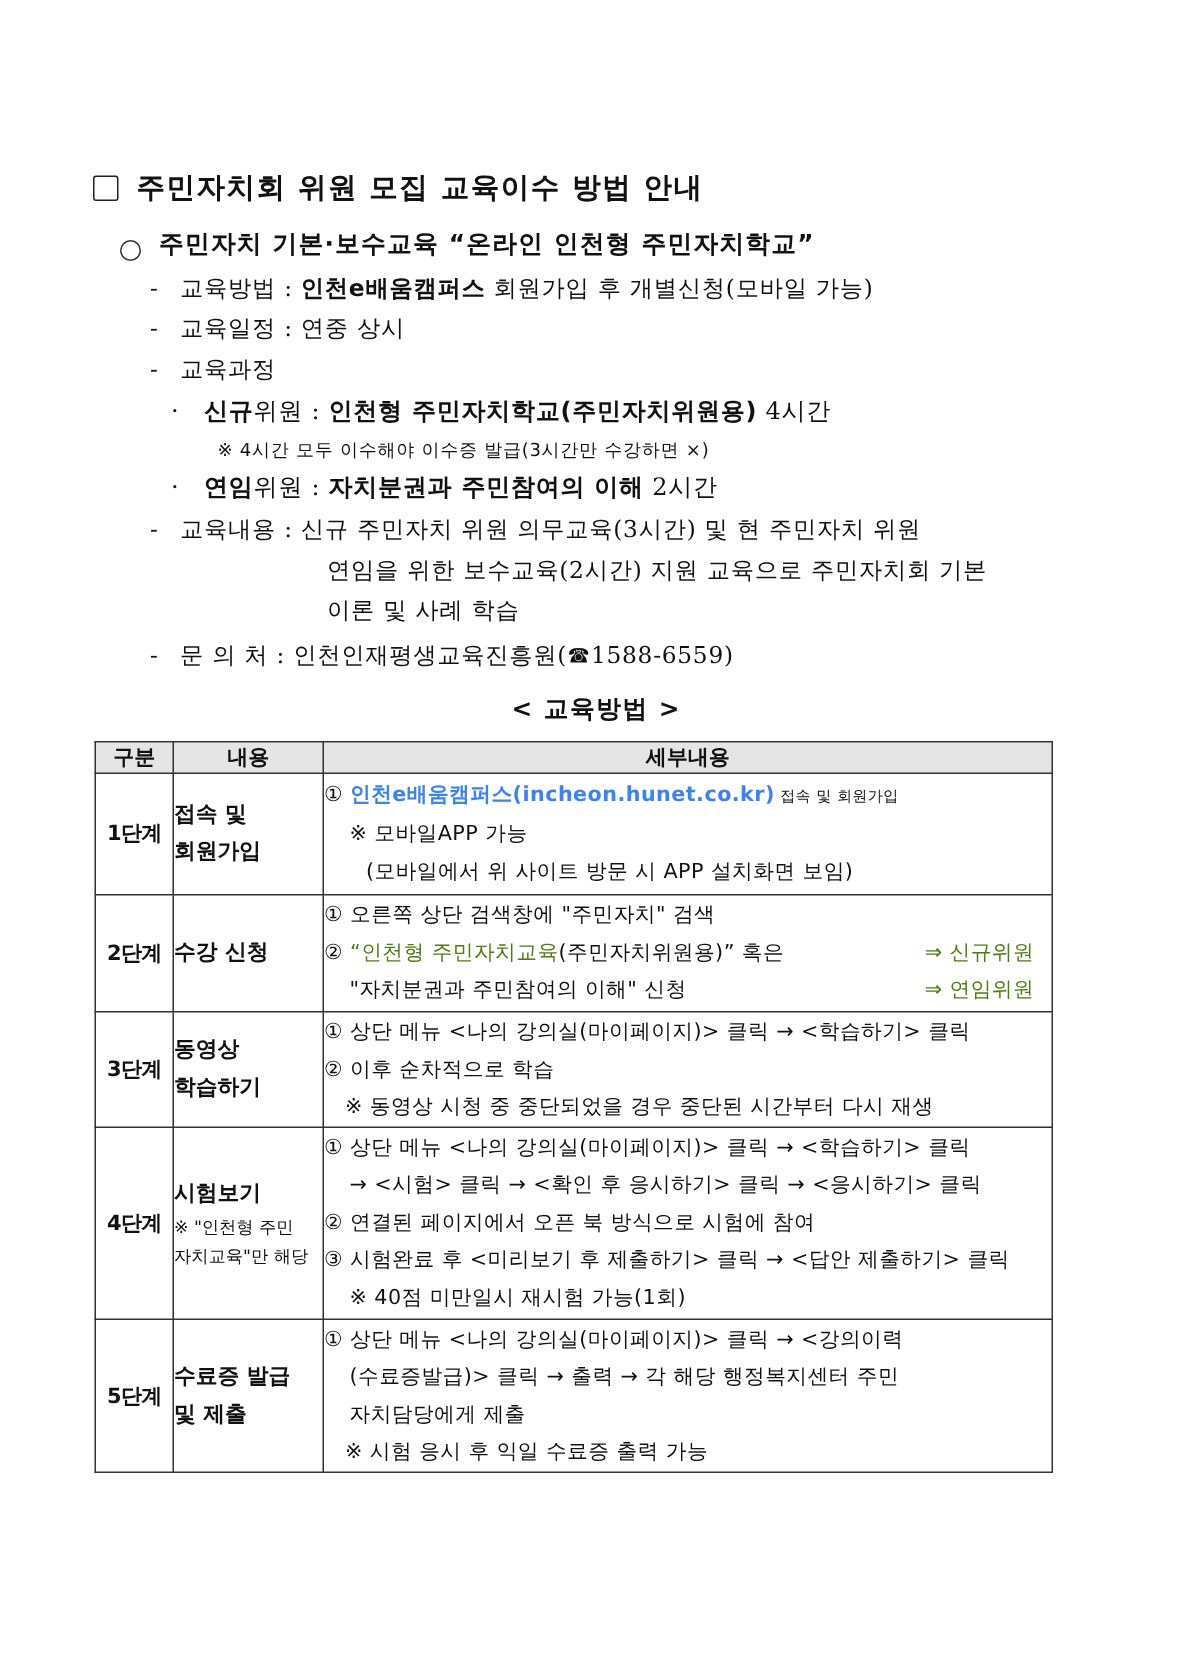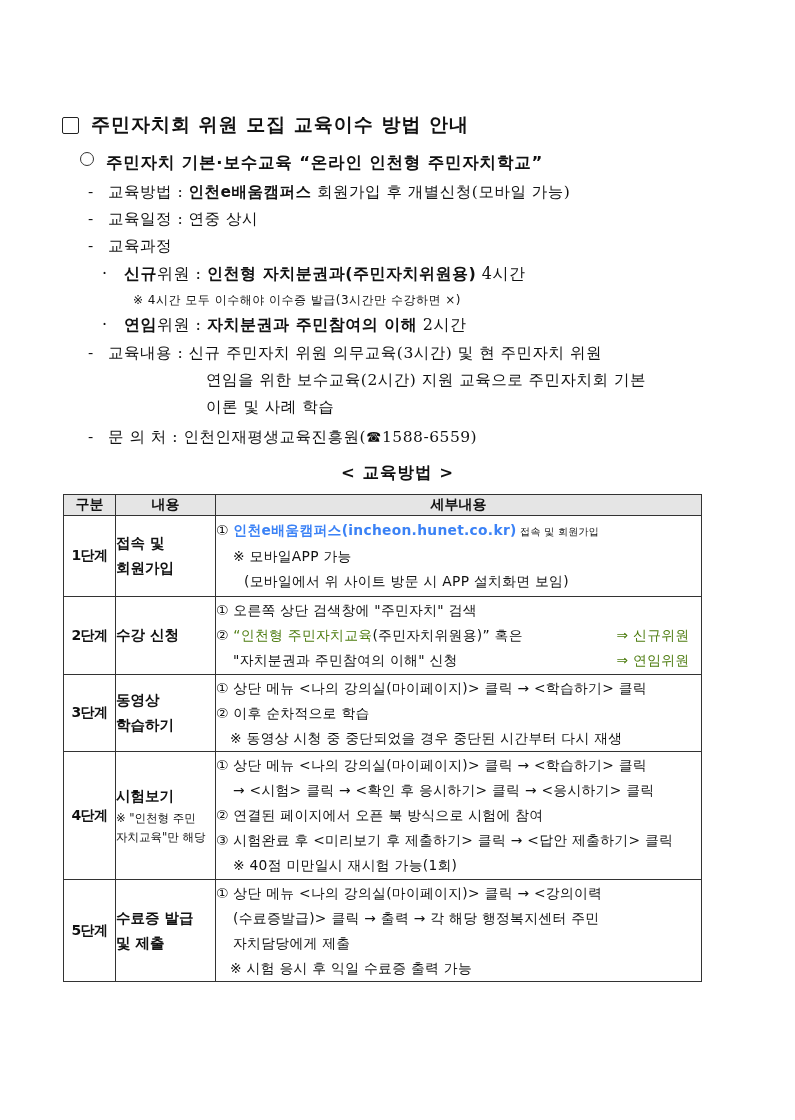--- a/index.html
+++ b/index.html
@@ -2,24 +2,24 @@
 <html><head>
 <meta charset="utf-8">
 <style>
   html, body { margin:0; padding:0; background:#ffffff; }
   body { width:795px; height:1120px; position:relative; overflow:hidden; color:#111; }
   .page { position:absolute; left:0; top:0; width:694px; height:1120px; }
 
   .title-line { position:absolute; left:62px; top:112px; display:flex; align-items:center; font-family:"DejaVu Sans","Liberation Sans",sans-serif; font-size:19px; font-weight:bold; letter-spacing:1px; }
   .title-box { width:15px; height:15px; border:1.6px solid #222; border-radius:2px; margin-right:12px; }
 
-  .sub-line { position:absolute; left:80px; top:152px; display:flex; align-items:flex-start; font-family:"DejaVu Sans","Liberation Sans",sans-serif; font-size:16.5px; font-weight:bold; letter-spacing:0.8px; }
+  .sub-line { position:absolute; left:80px; top:152px; display:flex; align-items:flex-end; font-family:"DejaVu Sans","Liberation Sans",sans-serif; font-size:16.5px; font-weight:bold; letter-spacing:0.8px; }
   .circle { width:12px; height:12px; border:1.3px solid #333; border-radius:50%; margin-right:12px; }
 
-  .row { position:absolute; font-family:"DejaVu Serif","Liberation Serif",serif; font-size:15.5px; white-space:nowrap; letter-spacing:0.5px; }
+  .row { position:absolute; font-family:"DejaVu Serif","Liberation Serif",serif; font-size:15.5px; white-space:nowrap; letter-spacing:0.5px;margin-left:12px; }
   .b { font-family:"DejaVu Sans","Liberation Sans",sans-serif; font-weight:bold; }
   .dash { display:inline-block; width:20px; }
   .note { font-family:"DejaVu Sans","Liberation Sans",sans-serif; font-size:12px; }
 
   .table-title { position:absolute; left:0; width:795px; top:462px; text-align:center; font-family:"DejaVu Sans","Liberation Sans",sans-serif; font-weight:bold; font-size:16.5px; letter-spacing:1px; }
 
   table.method { position:absolute; left:63px; top:494px; width:638px; border-collapse:collapse; font-family:"DejaVu Sans","Liberation Sans",sans-serif; font-size:13.5px; table-layout:fixed; }
   table.method th, table.method td { border:1.2px solid #333; padding:0; vertical-align:middle; }
   table.method th { background:#e5e5e5; height:20px; font-size:14px; font-weight:bold; text-align:center; }
   td.step { text-align:center; font-weight:bold; font-size:14px; letter-spacing:-0.5px; }
@@ -52,21 +52,21 @@
 
   <div class="row" style="left:88px; top:209px;">
     <span class="dash">-</span><span>교육일정 : </span><span>연중 상시</span>
   </div>
 
   <div class="row" style="left:88px; top:236px;">
     <span class="dash">-</span><span>교육과정</span>
   </div>
 
   <div class="row" style="left:102px; top:264px; font-size:16px;">
-    <span style="display:inline-block; width:22px;">·</span><span class="b">신규</span><span>위원 : </span><span class="b">인천형 자치분권과(주민자치위원용)</span><span> 4시간</span>
+    <span style="display:inline-block; width:22px;">·</span><span class="b">신규</span><span>위원 : </span><span class="b">인천형 주민자치학교(주민자치위원용)</span><span> 4시간</span>
   </div>
 
   <div class="row note" style="left:133px; top:292px;">※ 4시간 모두 이수해야 이수증 발급(3시간만 수강하면 ×)</div>
 
   <div class="row" style="left:102px; top:315px; font-size:16px;">
     <span style="display:inline-block; width:22px;">·</span><span class="b">연임</span><span>위원 : </span><span class="b">자치분권과 주민참여의 이해</span><span> 2시간</span>
   </div>
 
   <div class="row" style="left:88px; top:343px;">
     <span class="dash">-</span><span>교육내용 : </span><span>신규 주민자치 위원 의무교육(3시간) 및 현 주민자치 위원</span>

